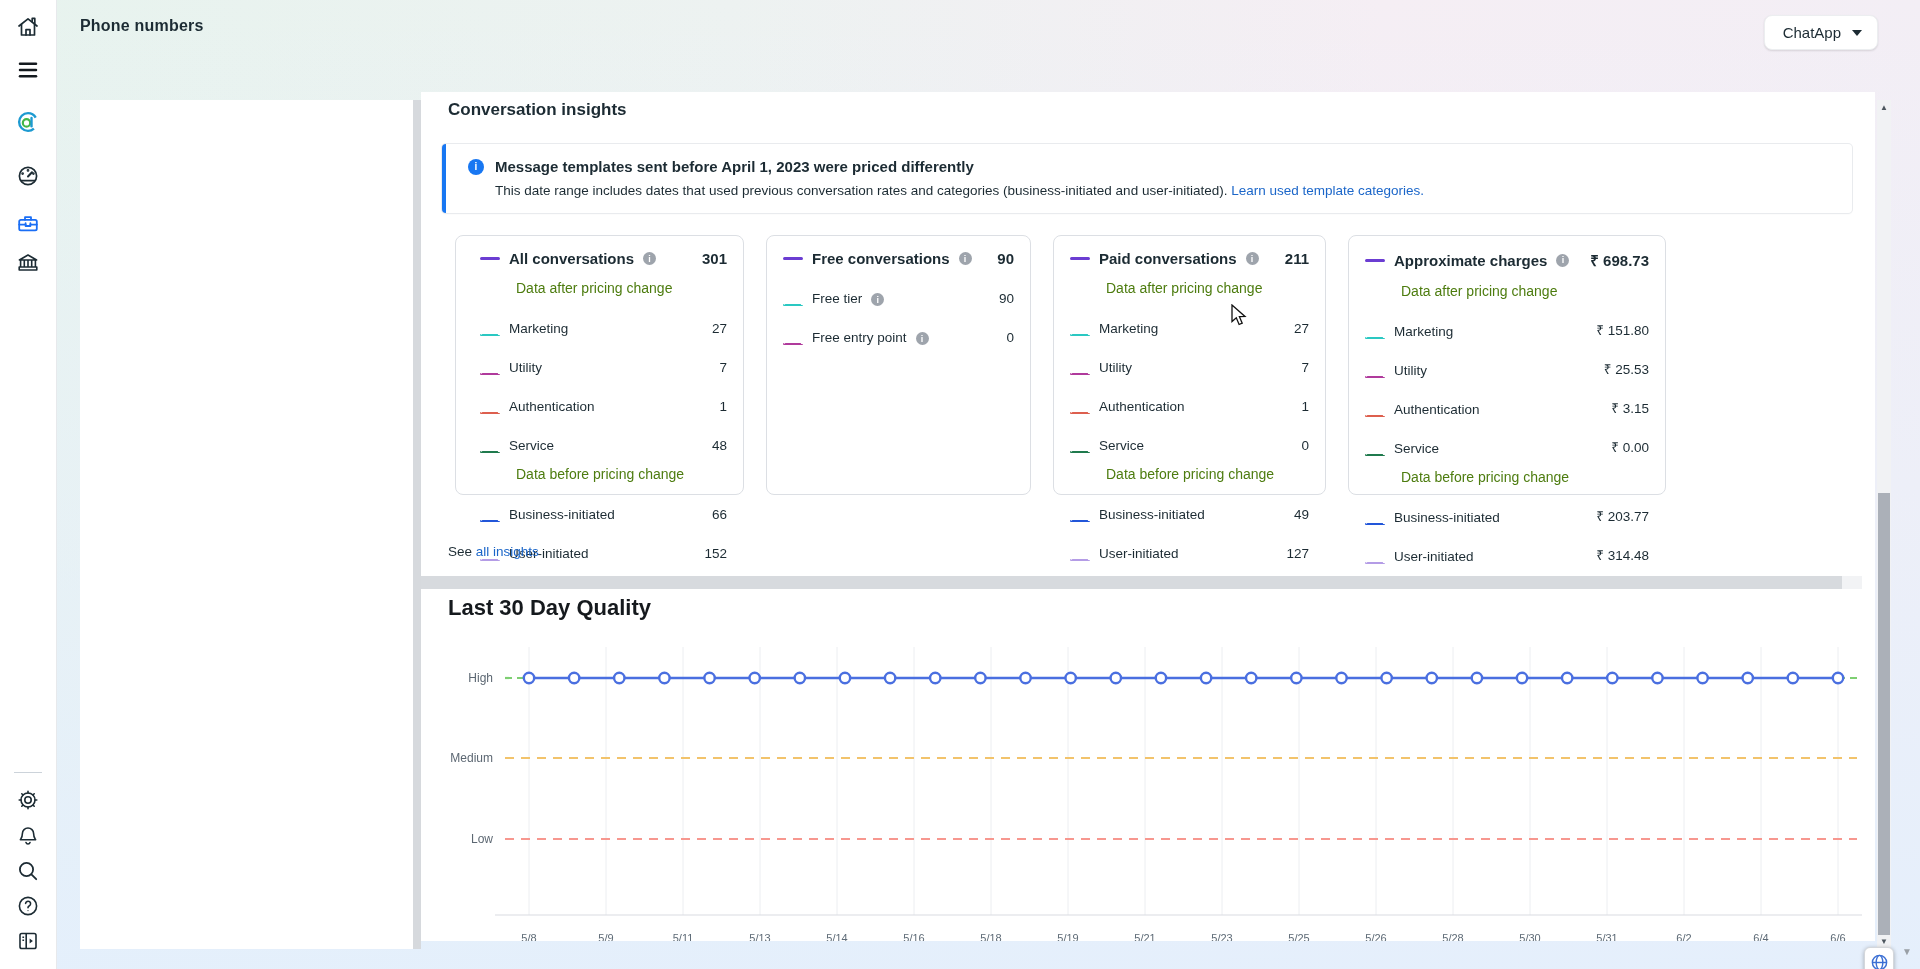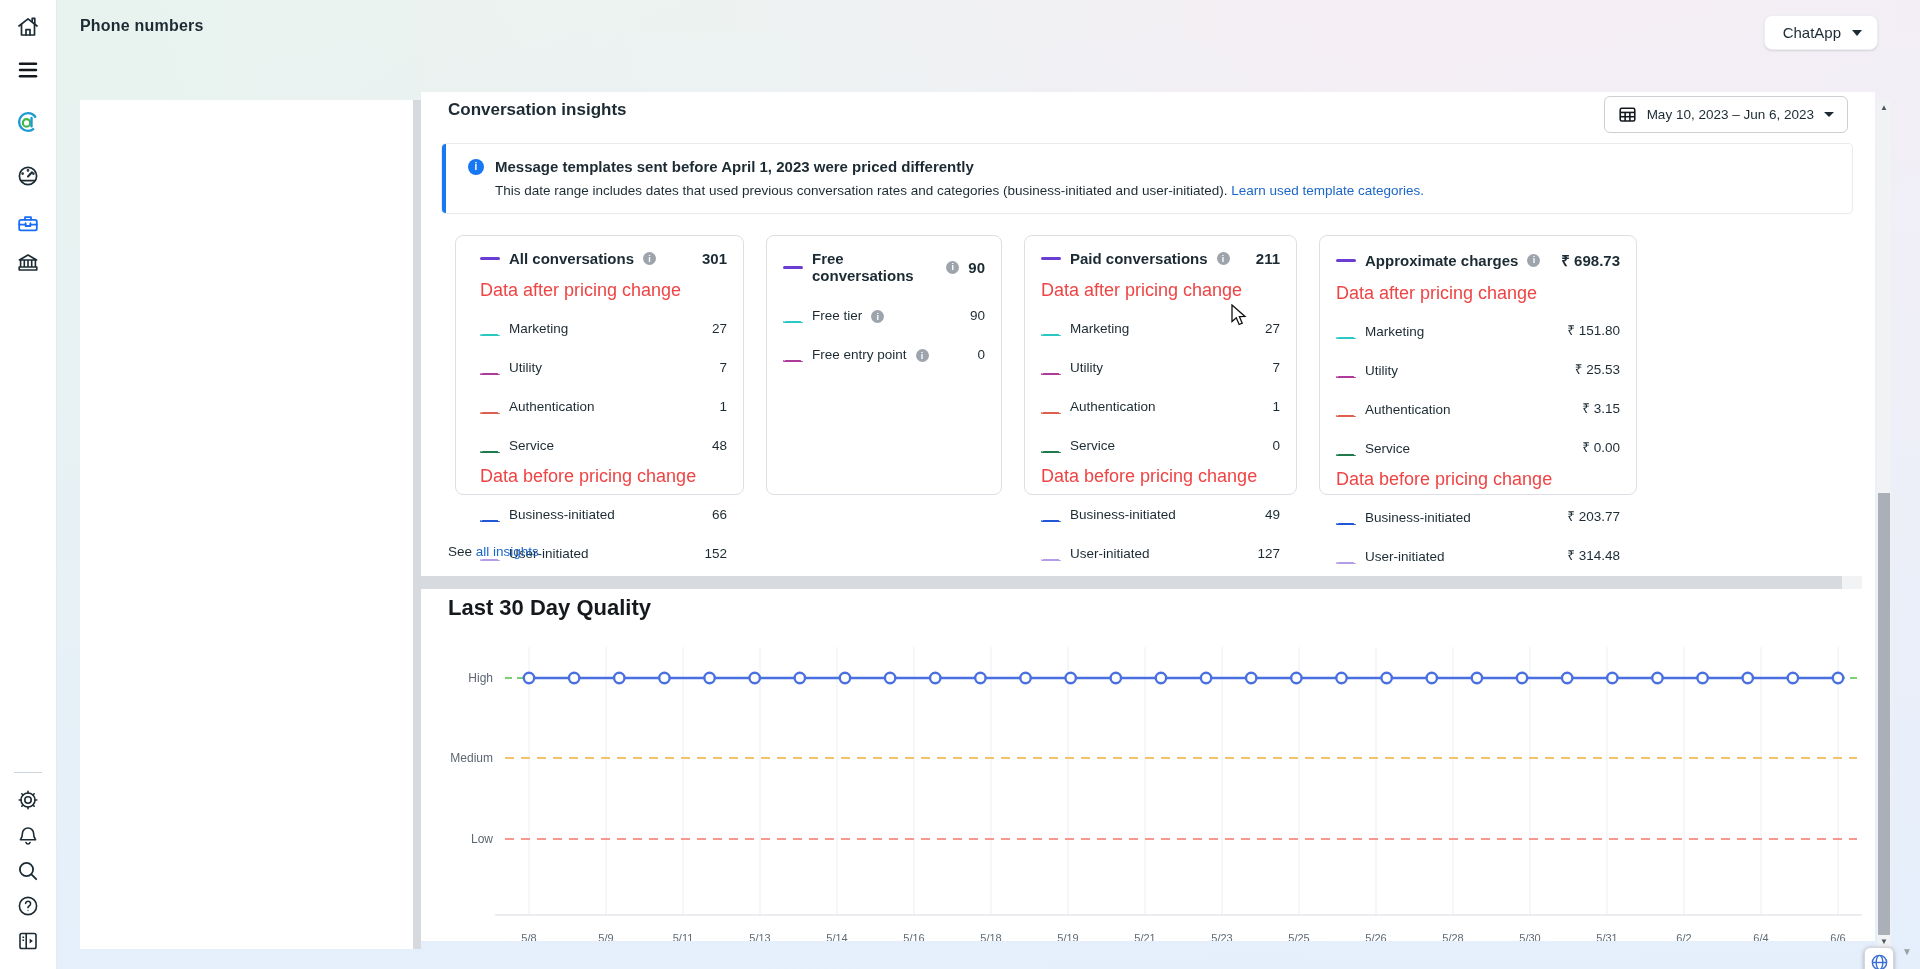--- a/index.html
+++ b/index.html
@@ -35,26 +35,26 @@
   .banner-title { display:flex; align-items:center; gap:11px; font-size:15px; font-weight:700; }
   .banner-body { margin:8px 0 0 27px; font-size:13.5px; color:#1c2b33; }
   a.lnk { color:#1b66c9; text-decoration:none; cursor:pointer; }
   .info-i { width:16px; height:16px; min-width:16px; border-radius:50%; background:#1877f2; color:#fff; font-size:10px; font-weight:700;
     display:inline-flex; align-items:center; justify-content:center; }
   .info-g { width:13px; height:13px; min-width:13px; border-radius:50%; background:#9ea4ac; color:#fff; font-size:9px; font-weight:700;
     display:inline-flex; align-items:center; justify-content:center; cursor:pointer; }
   
   .cards { position:absolute; left:34px; top:143px; display:flex; gap:22px; }
   .card { background:#fff; border:1px solid #dcdfe4; border-radius:8px; height:260px; padding:14px 16px; }
-  .card:nth-child(1){ width:289px;padding-left:24px; } .card:nth-child(2){ width:236px; } .card:nth-child(3){ width:273px; } .card:nth-child(4){ width:318px; }
+  .card:nth-child(1){ width:289px;padding-left:24px; } .card:nth-child(2){ width:265px; } .card:nth-child(3){ width:273px; } .card:nth-child(4){ width:318px; }
   .card-head { display:flex; align-items:center; gap:9px; font-size:15px; font-weight:700; }
   .card-head .val { margin-left:auto; }
   .sw { width:20px; min-width:20px; height:0; border-top:3px solid #6b3dd2; border-radius:2px; }
   .sw.dash { border-top-width:2.6px; border-top-style:dashed; }
-  .sec { margin-top:13px; font-size:18px; color:#ef4444; height:17px; }
+  .sec { margin-top:13px; font-size:14px; color:#4d7c0f; height:17px;margin-left:36px; }
   .crow { display:flex; align-items:flex-end; gap:9px; margin-top:21px; font-size:13.5px; height:18px; }
   .crow .val { margin-left:auto; }
   
   .note { position:absolute; left:27px; top:424px; font-size:13.5px; }
   .see  { position:absolute; left:27px; top:452px; font-size:13.5px; }
   .hscroll { position:absolute; left:0; top:484px; width:1441px; height:13px; background:#f2f3f5; cursor:pointer; }
   .hthumb { width:1421px; height:13px; background:#d7dade; }
   
   .qtitle { position:absolute; left:27px; top:503px; font-size:22px; font-weight:700; color:#15191d; }
   #quality-chart { position:absolute; left:20px; top:550px; }
@@ -160,30 +160,20 @@
   <span>ChatApp</span>
   <span class="caret-down"></span>
 </div>
 
 <section class="left-pane"></section>
 <div class="pane-scroll"></div>
 
 <section class="right-pane">
   <h2 class="ins-title">Conversation insights</h2>
 
-  <div class="date-btn">
-    <svg width="19" height="19" viewBox="0 0 24 24" fill="none" stroke="#14191e" stroke-width="2">
-      <rect x="2.8" y="4.2" width="18.4" height="16" rx="2"></rect>
-        <path d="M2.8 9.4 H21.2"></path>
-        <path d="M9 9.4 V20.2 M15 9.4 V20.2"></path>
-        <path d="M2.8 14.8 H21.2"></path>
-    </svg>
-    <span>May 10, 2023 – Jun 6, 2023</span>
-    <span class="caret-down"></span>
-  </div>
 
   <div class="banner">
     <div class="banner-title">
       <span class="info-i">i</span>
       <span>Message templates sent before April 1, 2023 were priced differently</span>
     </div>
     <div class="banner-body">
       <span>This date range includes dates that used previous conversation rates and categories (business-initiated and user-initiated).</span>
       <a class="lnk">Learn used template categories.</a>
     </div>

